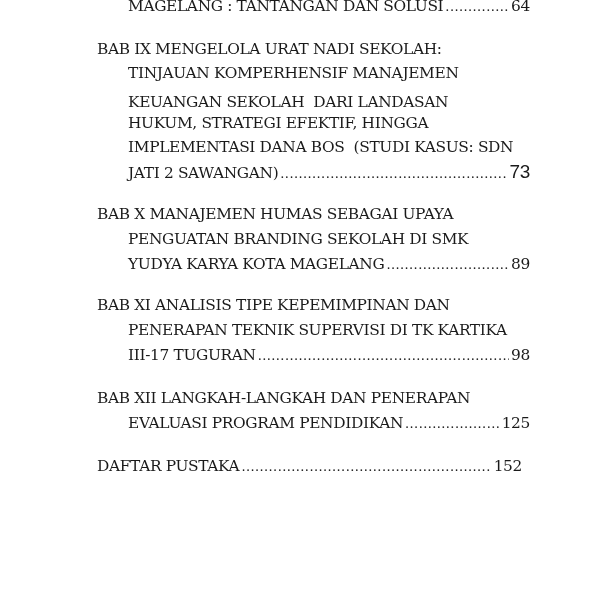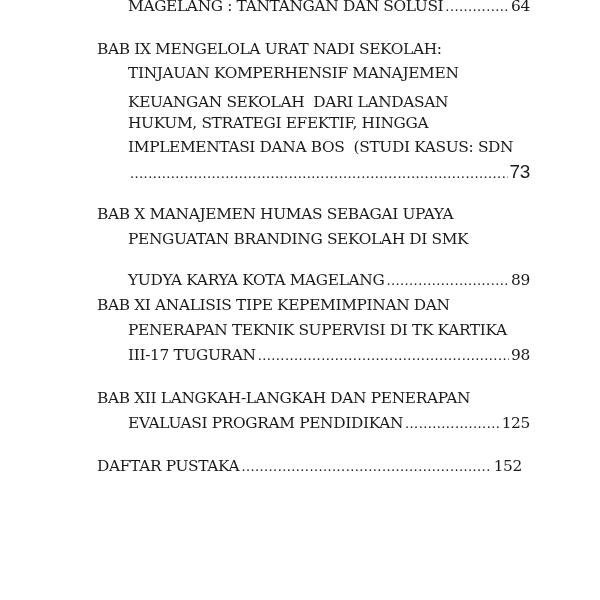--- a/index.html
+++ b/index.html
@@ -76,31 +76,32 @@
   <div class="line indent" style="top:70px;margin-top:20px;">
     <span class="txt" style="white-space:pre;">KEUANGAN SEKOLAH  DARI LANDASAN</span>
   </div>
   <div class="line indent" style="top:111px;">
     <span class="txt">HUKUM, STRATEGI EFEKTIF, HINGGA</span>
   </div>
   <div class="line indent" style="top:135px;">
     <span class="txt" style="white-space:pre;">IMPLEMENTASI DANA BOS  (STUDI KASUS: SDN</span>
   </div>
   <div class="line indent" style="top:160px; right:70px;">
+    <span class="txt">JATI 2 SAWANGAN)</span>
     <span class="dots"></span>
     <span class="num sans">73</span>
   </div>
 
   <div class="line flush" style="top:202px;">
     <span class="txt">BAB X MANAJEMEN HUMAS SEBAGAI UPAYA</span>
   </div>
   <div class="line indent" style="top:227px;">
     <span class="txt">PENGUATAN BRANDING SEKOLAH DI SMK</span>
   </div>
-  <div class="line indent" style="top:252px; right:70px;margin-top:16px;">
+  <div class="line indent" style="top:252px; right:70px;">
     <span class="txt">YUDYA KARYA KOTA MAGELANG</span>
     <span class="dots"></span>
     <span class="num">89</span>
   </div>
 
   <div class="line flush" style="top:293px;">
     <span class="txt">BAB XI ANALISIS TIPE KEPEMIMPINAN DAN</span>
   </div>
   <div class="line indent" style="top:318px;">
     <span class="txt">PENERAPAN TEKNIK SUPERVISI DI TK KARTIKA</span>

